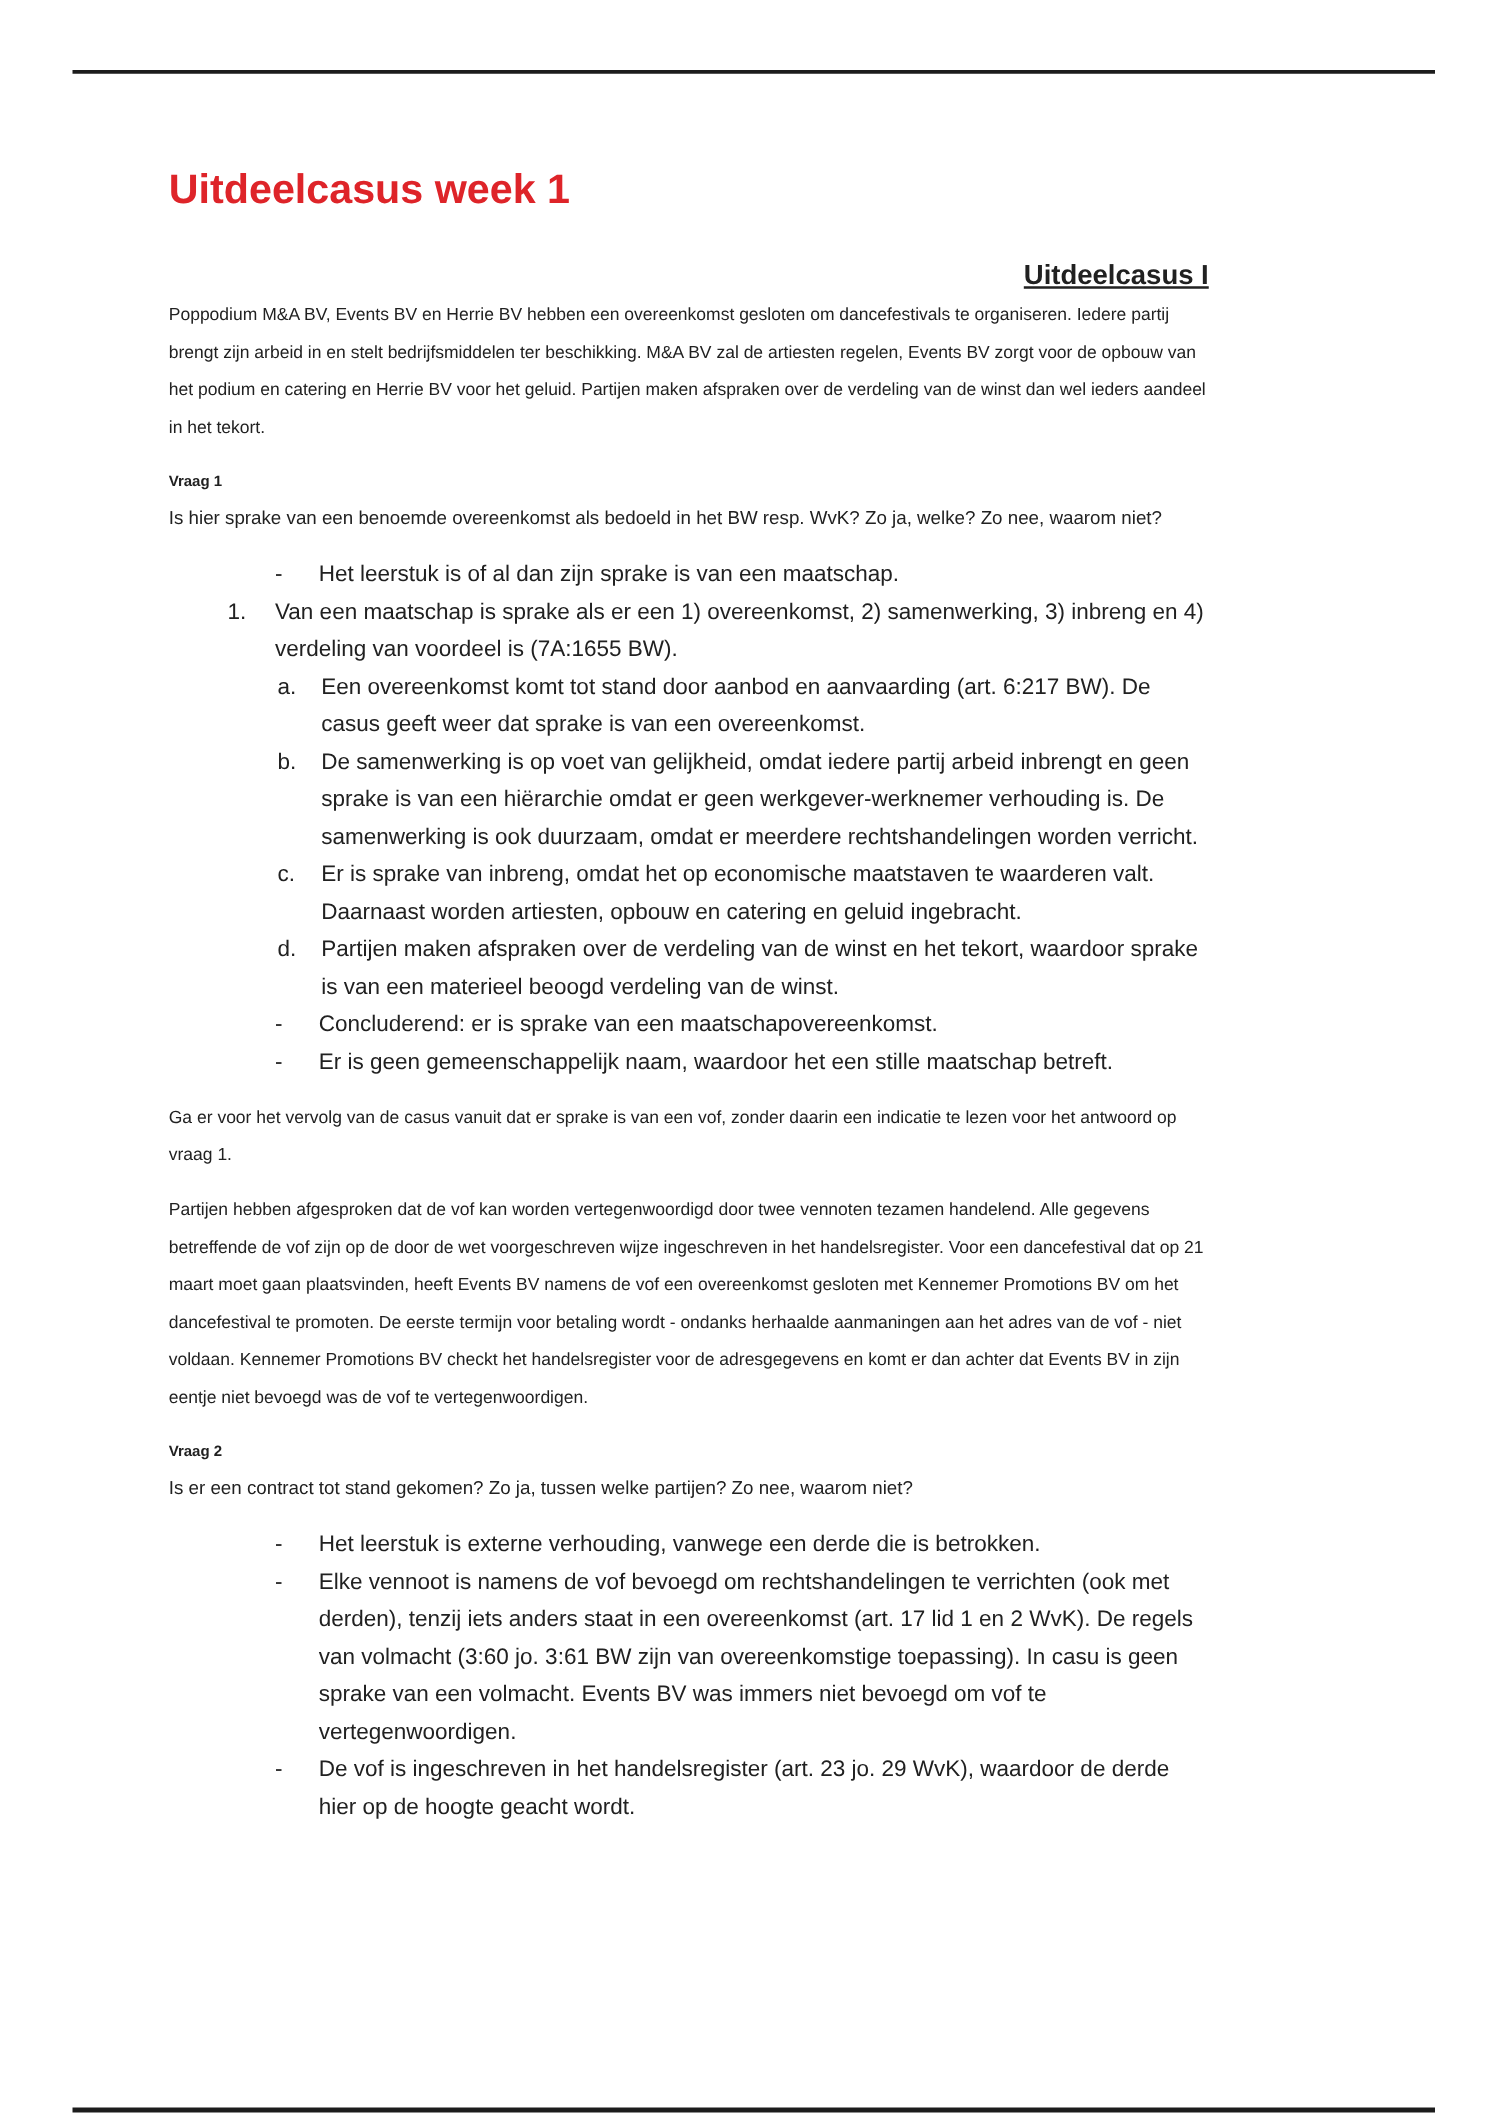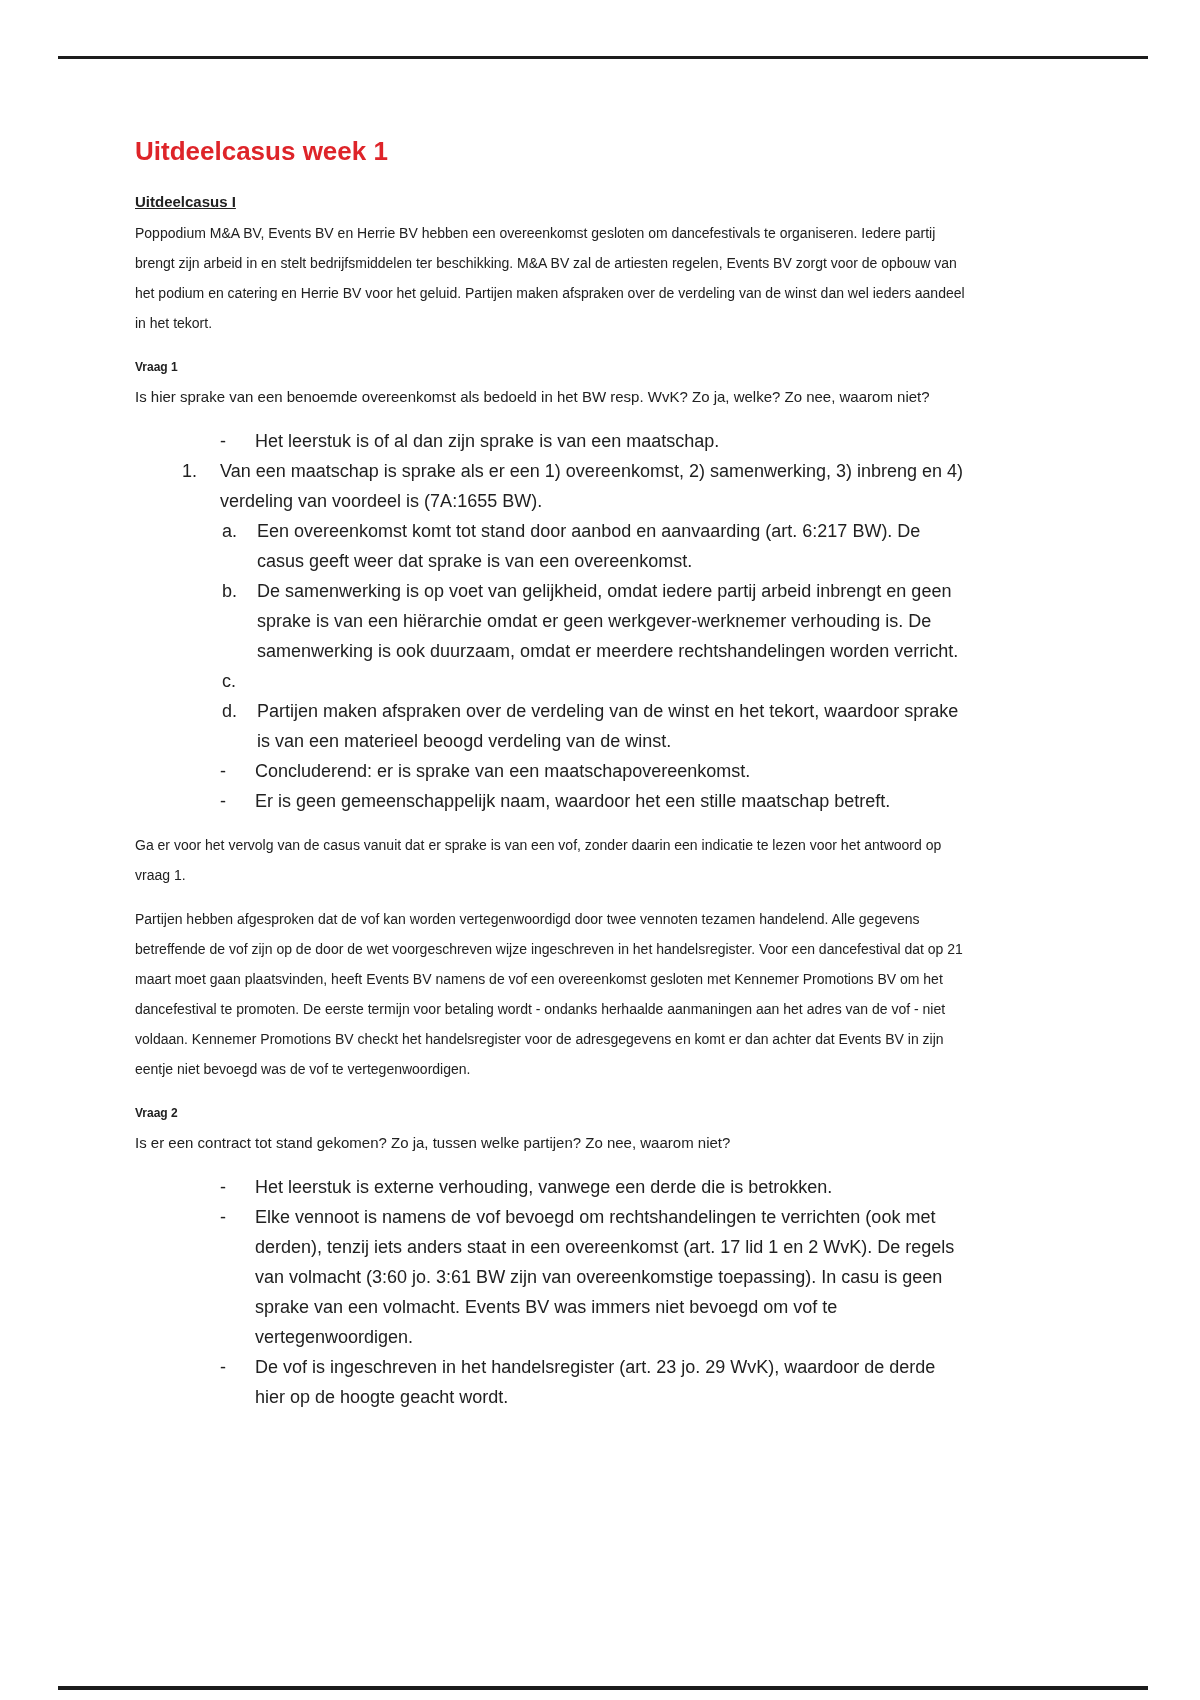--- a/index.html
+++ b/index.html
@@ -25,32 +25,33 @@
   .rule-top { top: 56px; height: 3px; }
   .rule-bottom { top: 1686px; height: 4px; }
 
   .content {
     position: absolute;
     left: 135px;
     top: 134px;
     width: 832px;
   }
   .doc-title {
-    font-size: 26px;
+    font-size: 33px;
     font-weight: bold;
     color: #de2429;
     line-height: 34px;
-    margin: 0 0 20px 0;
+    margin: 0 0 38px 0;
   }
   .case-heading {
-    font-size: 15px;
+    font-size: 22px;
     font-weight: bold;
     text-decoration: underline;
     line-height: 28px;
     margin: 0 0 2px 0;
+    text-align: right;
   }
   .para {
     font-size: 14px;
     line-height: 30px;
     margin: 0 0 14px 0;
   }
   .q-heading {
     font-size: 12px;
     font-weight: bold;
     line-height: 30px;
@@ -105,20 +106,21 @@
       <div class="li alpha">
         <span class="marker">a.</span>
         <span class="text">Een overeenkomst komt tot stand door aanbod en aanvaarding (art. 6:217 BW). De casus geeft weer dat sprake is van een overeenkomst.</span>
       </div>
       <div class="li alpha">
         <span class="marker">b.</span>
         <span class="text">De samenwerking is op voet van gelijkheid, omdat iedere partij arbeid inbrengt en geen sprake is van een hiërarchie omdat er geen werkgever-werknemer verhouding is. De samenwerking is ook duurzaam, omdat er meerdere rechtshandelingen worden verricht.</span>
       </div>
       <div class="li alpha">
         <span class="marker">c.</span>
+        <span class="text">Er is sprake van inbreng, omdat het op economische maatstaven te waarderen valt. Daarnaast worden artiesten, opbouw en catering en geluid ingebracht.</span>
       </div>
       <div class="li alpha">
         <span class="marker">d.</span>
         <span class="text">Partijen maken afspraken over de verdeling van de winst en het tekort, waardoor sprake is van een materieel beoogd verdeling van de winst.</span>
       </div>
       <div class="li dash">
         <span class="marker">-</span>
         <span class="text">Concluderend: er is sprake van een maatschapovereenkomst.</span>
       </div>
       <div class="li dash">

